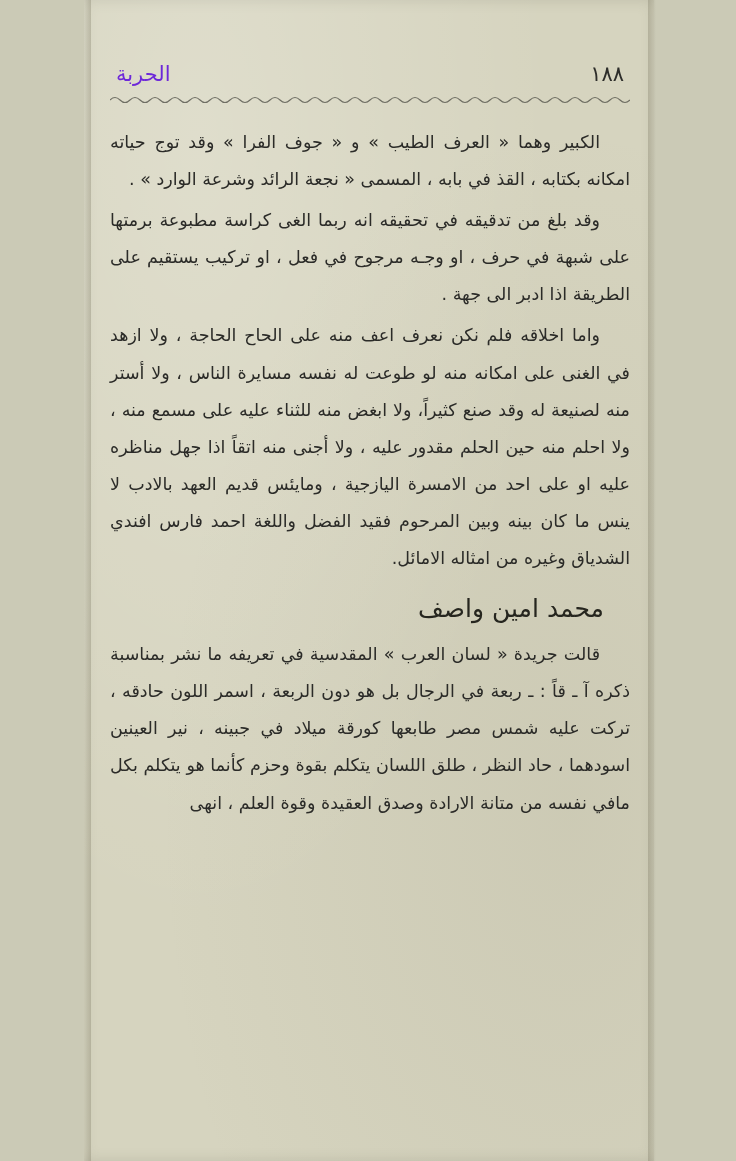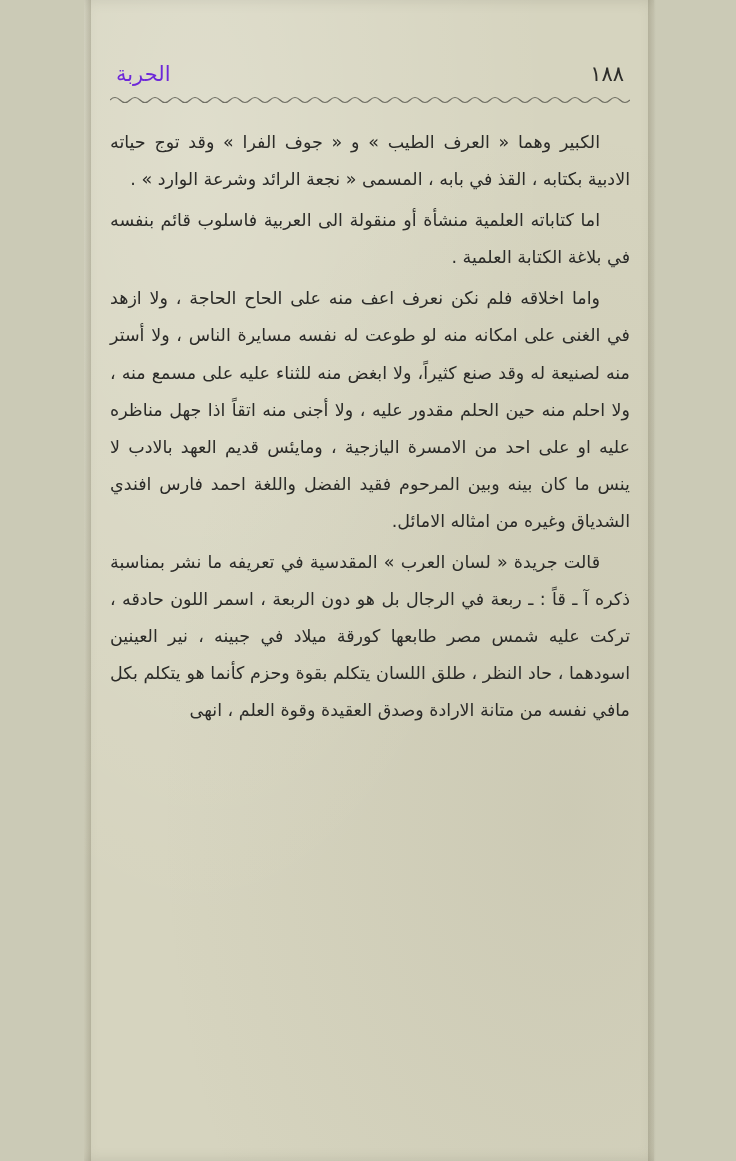--- a/index.html
+++ b/index.html
@@ -127,22 +127,23 @@
     <div class="header-row">
       <span class="page-number">١٨٨</span>
       <span class="running-title">الحربة</span>
     </div>
 
     <svg class="wavy-rule" viewBox="0 0 520 12" preserveAspectRatio="none">
       <path d="M0 6 Q 5 1 10 6 T 20 6 T 30 6 T 40 6 T 50 6 T 60 6 T 70 6 T 80 6 T 90 6 T 100 6 T 110 6 T 120 6 T 130 6 T 140 6 T 150 6 T 160 6 T 170 6 T 180 6 T 190 6 T 200 6 T 210 6 T 220 6 T 230 6 T 240 6 T 250 6 T 260 6 T 270 6 T 280 6 T 290 6 T 300 6 T 310 6 T 320 6 T 330 6 T 340 6 T 350 6 T 360 6 T 370 6 T 380 6 T 390 6 T 400 6 T 410 6 T 420 6 T 430 6 T 440 6 T 450 6 T 460 6 T 470 6 T 480 6 T 490 6 T 500 6 T 510 6 T 520 6" fill="none" stroke="#4a4a42" stroke-width="1.1"></path>
     </svg>
 
     <div class="body-text">
-      <p class="para">الكبير وهما « العرف الطيب » و « جوف الفرا » وقد توج حياته الادبية بكتابه ، القذ في بابه ، المسمى « نجعة الرائد وشرعة الوارد » .</p>
-      <p class="para">اما كتاباته العلمية منشأة أو منقولة الى العربية فاسلوب قائم بنفسه في بلاغة الكتابة العلمية .</p>
+      <p class="para">الكبير وهما « العرف الطيب » و « جوف الفرا » وقد توج حياته امكانه بكتابه ، القذ في بابه ، المسمى « نجعة الرائد وشرعة الوارد » .</p>
+      <p class="para">وقد بلغ من تدقيقه في تحقيقه انه ربما الغى كراسة مطبوعة برمتها على شبهة في حرف ، او وجـه مرجوح في فعل ، او تركيب يستقيم على الطريقة اذا ادبر الى جهة .</p>
       <p class="para">واما اخلاقه فلم نكن نعرف اعف منه على الحاح الحاجة ، ولا ازهد في الغنى على امكانه منه لو طوعت له نفسه مسايرة الناس ، ولا أستر منه لصنيعة له وقد صنع كثيراً، ولا ابغض منه للثناء عليه على مسمع منه ، ولا احلم منه حين الحلم مقدور عليه ، ولا أجنى منه اتقاً اذا جهل مناظره عليه او على احد من الامسرة اليازجية ، ومايئس قديم العهد بالادب لا ينس ما كان بينه وبين المرحوم فقيد الفضل واللغة احمد فارس افندي الشدياق وغيره من امثاله الامائل.</p>
 
+      <div class="signature">محمد امين واصف</div>
 
       <p class="para last-block">قالت جريدة « لسان العرب » المقدسية في تعريفه ما نشر بمناسبة ذكره آ ـ قاً : ـ ربعة في الرجال بل هو دون الربعة ، اسمر اللون حادقه ، تركت عليه شمس مصر طابعها كورقة ميلاد في جبينه ، نير العينين اسودهما ، حاد النظر ، طلق اللسان يتكلم بقوة وحزم كأنما هو يتكلم بكل مافي نفسه من متانة الارادة وصدق العقيدة وقوة العلم ، انهى</p>
     </div>
 
   </div>
 </div>
 
 </body></html>

